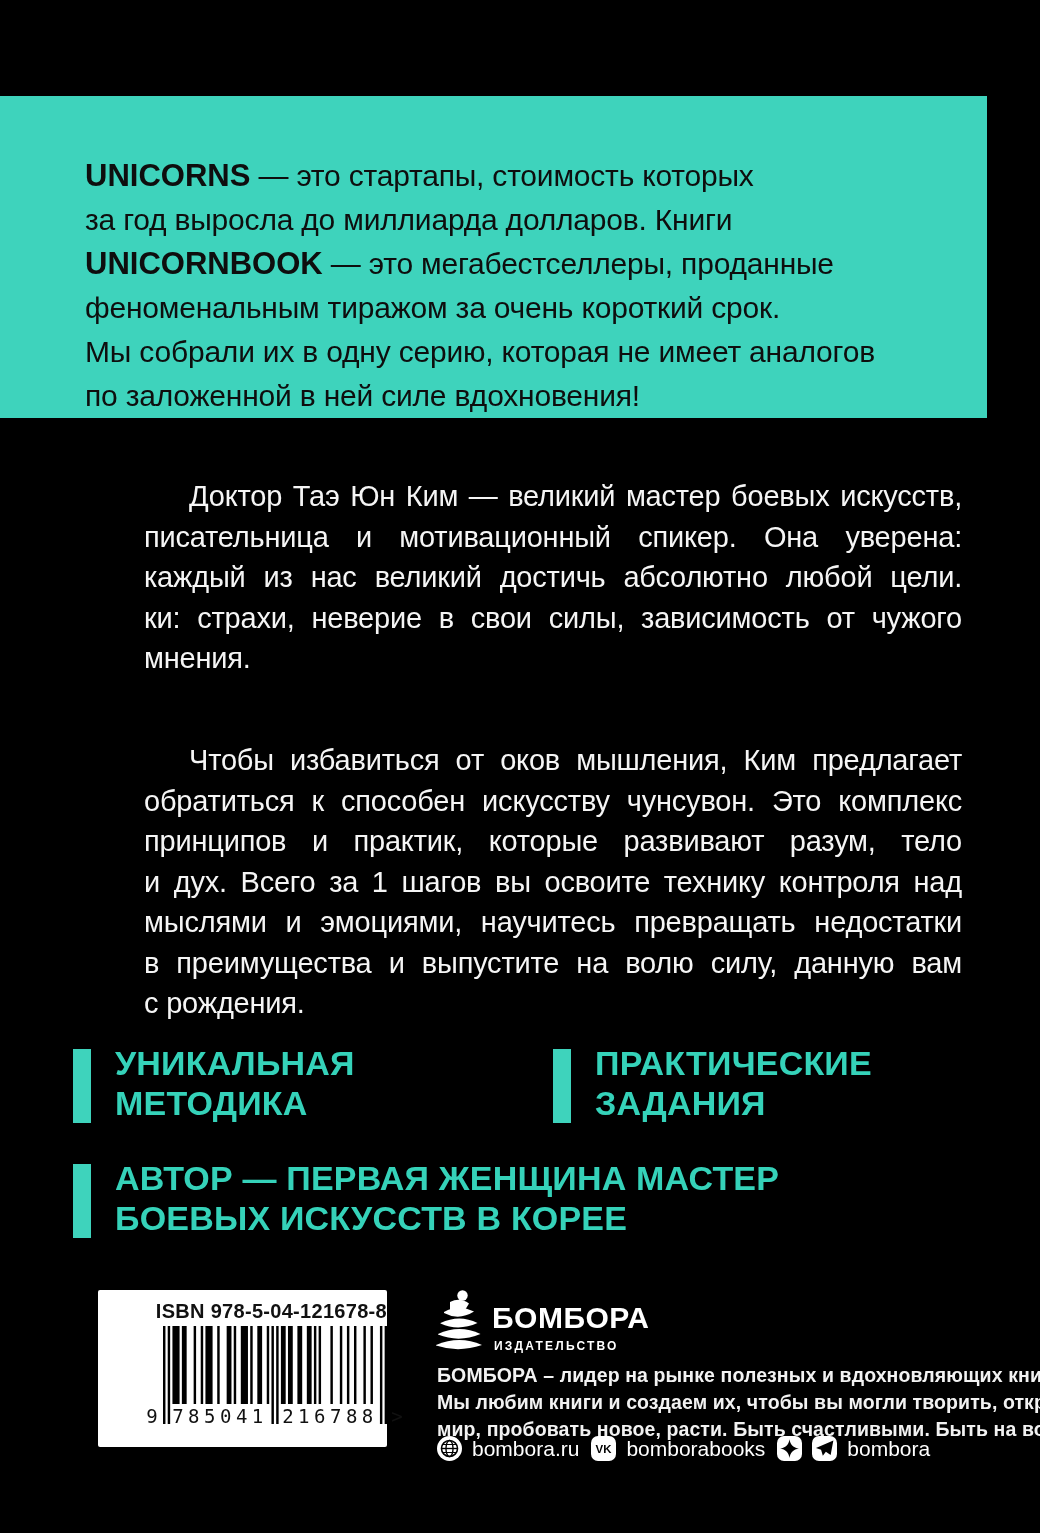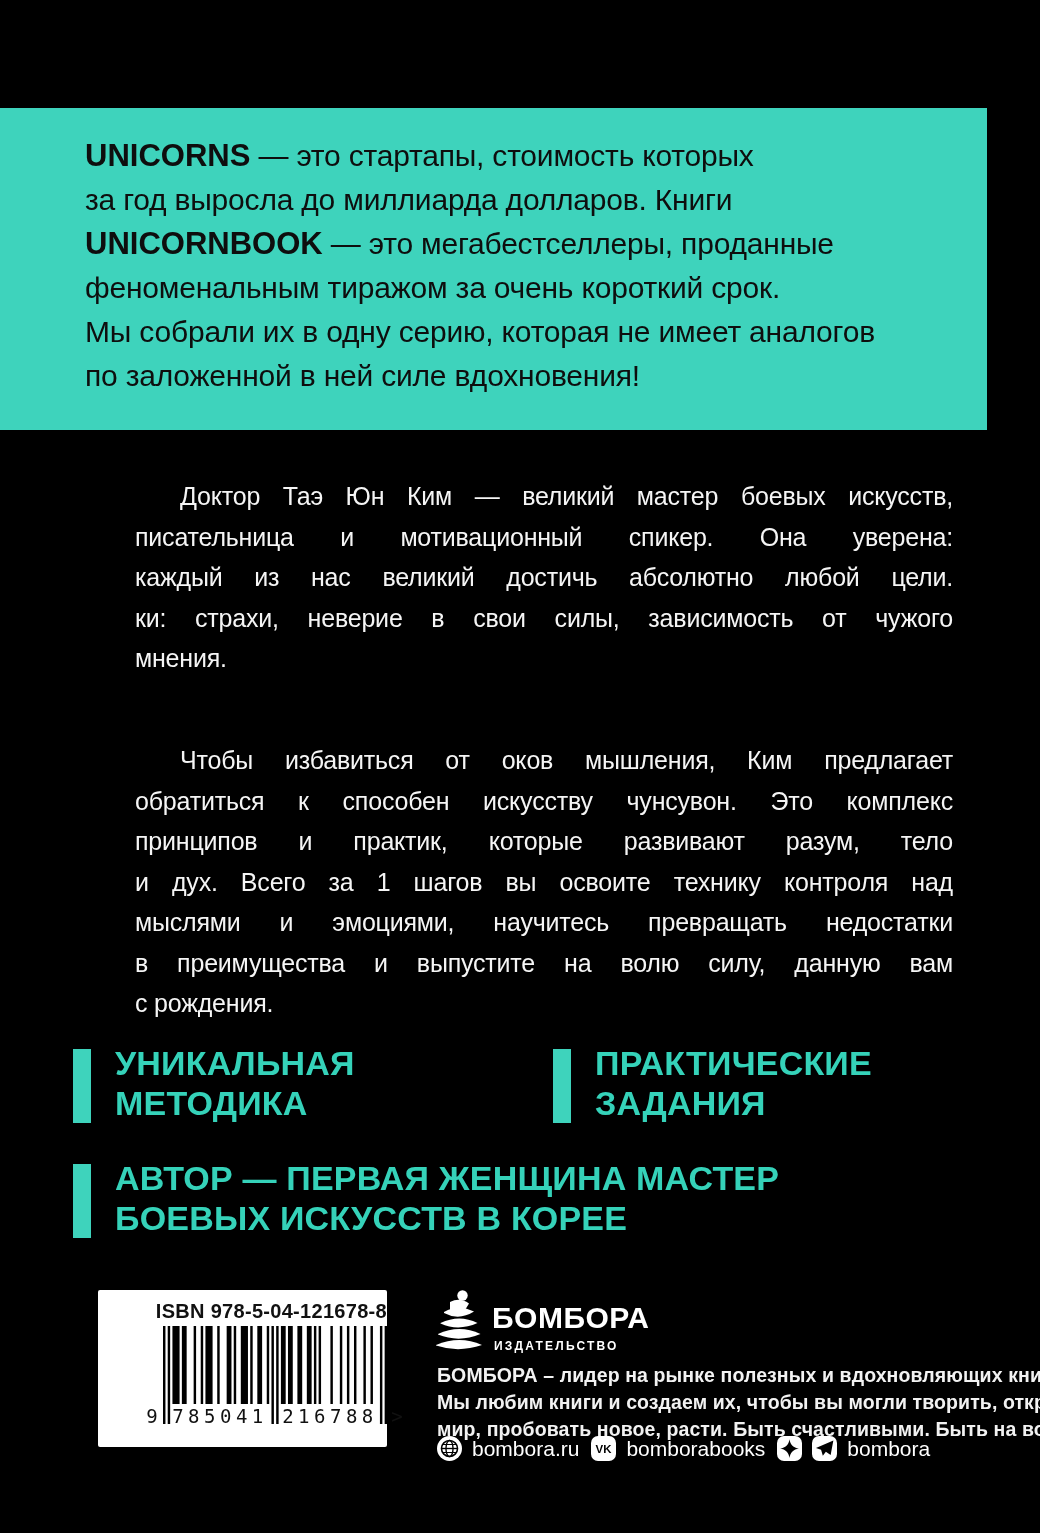--- a/index.html
+++ b/index.html
@@ -15,35 +15,35 @@
   .page{
     position:relative;
     width:1040px;height:1533px;
     background:var(--bg);
     overflow:hidden;
     margin:0 auto;
   }
 
   
   .banner{
-    position:absolute;left:0;top:108px;
+    position:absolute;left:0;top:96px;
     width:987px;height:322px;
     background:var(--accent);
-    padding:26px 30px 0 85px;
+    padding:58px 30px 0 85px;
     color:var(--banner-text);
     font-size:30px;line-height:44px;
     letter-spacing:-0.2px;
   }
   .banner b{font-weight:700;font-size:31px;letter-spacing:0;}
 
   
   .para{
-    position:absolute;left:135px;width:818px;
+    position:absolute;left:144px;width:818px;
     color:var(--body-text);
-    font-size:25px;line-height:40.5px;
+    font-size:29px;line-height:40.5px;
     letter-spacing:-0.2px;
   }
   .para-1{top:476px;}
   .para-2{top:740px;}
   .dline{text-align:justify;text-align-last:justify;white-space:normal;}
   .dline.first{text-indent:45px;}
   .dline.last{text-align-last:left;}
 
   
   .feature{position:absolute;display:flex;align-items:flex-end;}

